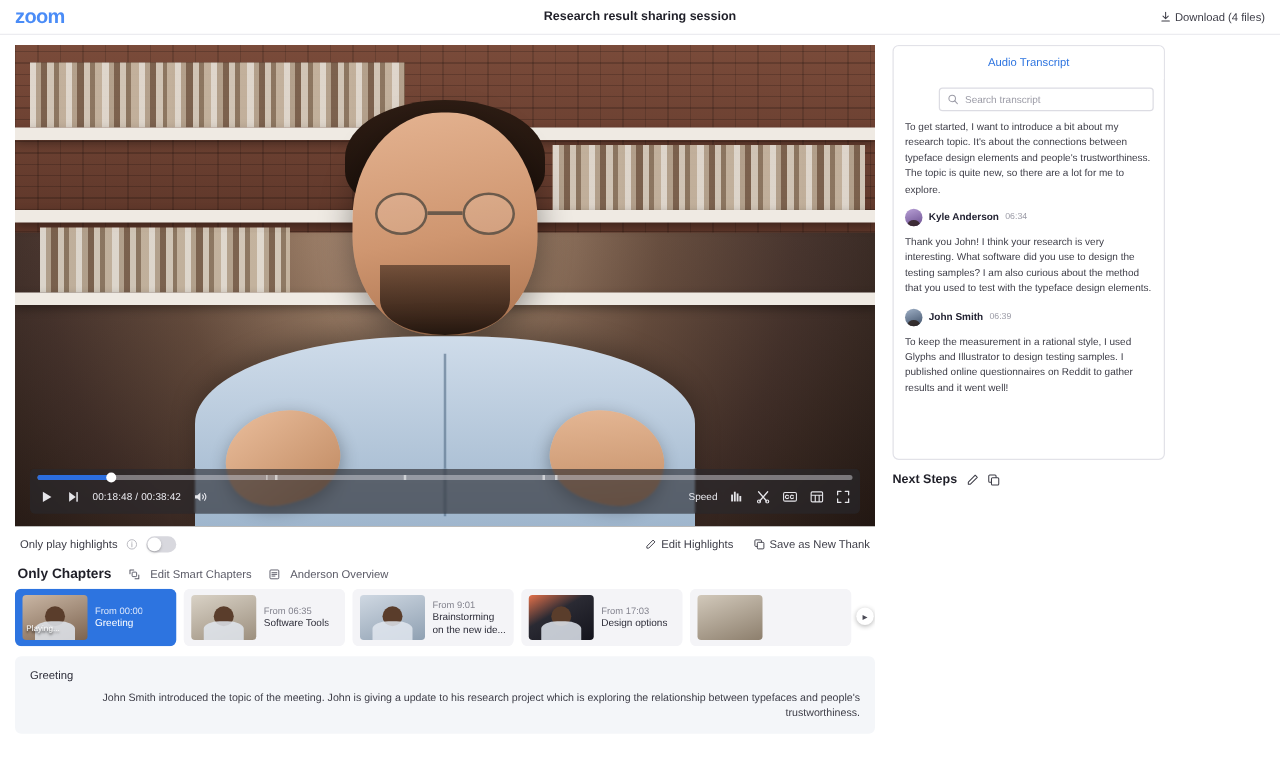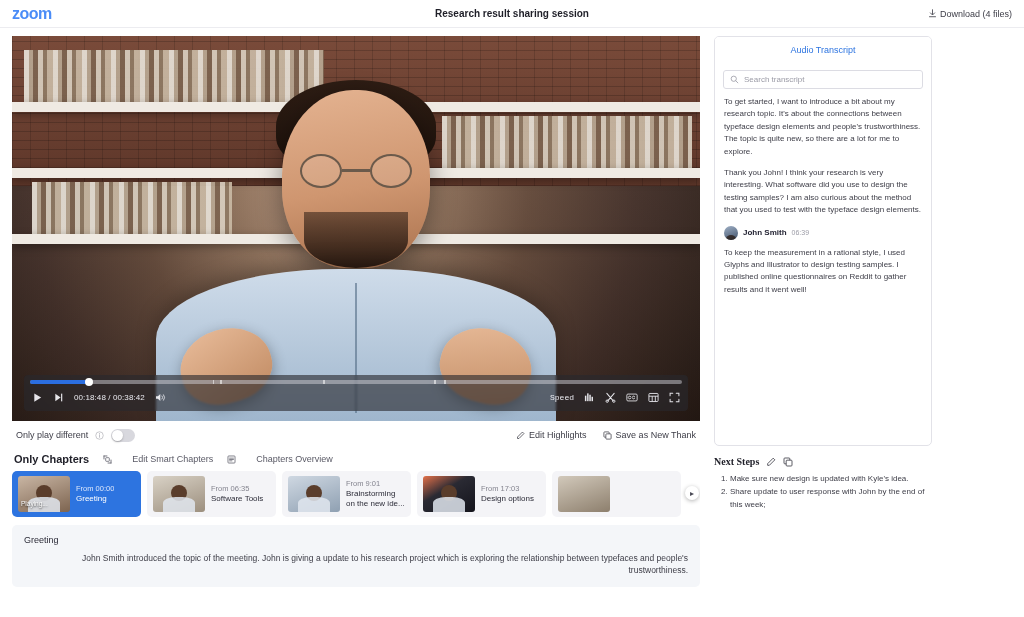--- a/index.html
+++ b/index.html
@@ -164,21 +164,21 @@
   .ctrl-row {
     flex: 1; display: flex; align-items: center;
     padding: 0 8px; gap: 10px;
   }
   .ctrl-row .spacer { flex: 1; }
   .ctrl-ico { cursor: pointer; display: flex; align-items: center; opacity: .95; }
   .time-label {
     font-size: 8px; color: #e9e9ef; letter-spacing: .1px;
     font-family: "Liberation Sans", sans-serif;
   }
-  .speed-label { font-size: 8px; color: #e9e9ef; cursor: pointer; font-family: Liberation Mono, monospace; }
+  .speed-label { font-size: 8px; color: #e9e9ef; cursor: pointer; }
 
   
   .highlight-bar {
     height: 28px; display: flex; align-items: center;
     padding: 0 4px; gap: 7px;
     font-size: 9px; color: #4a4a55;
   }
   .hb-label { color: #3d3d47; }
   .info-ico { opacity: .55; }
   .toggle {
@@ -196,21 +196,21 @@
     font-size: 9px; color: #3d3d47; cursor: pointer;
   }
 
   
   .sc-header {
     display: flex; align-items: center; gap: 14px;
     padding: 4px 2px 6px 2px;
   }
   .sc-title { font-size: 11px; font-weight: 700; color: #1f1f28; }
   .sc-action {
-    display: flex; align-items: flex-end; gap: 20px;
+    display: flex; align-items: flex-end; gap: 8px;
     font-size: 9px; color: #5a5a66; cursor: pointer;
   }
   .chapters {
     position: relative;
     display: flex; gap: 6px; overflow: hidden; height: 46px;
   }
   .chapter {
     display: flex; align-items: center; gap: 6px;
     width: 129px; min-width: 129px; height: 46px;
     background: #f4f4f7; border-radius: 5px;
@@ -266,38 +266,39 @@
     background: #f4f6f9; border-radius: 5px;
     padding: 10px 12px;
   }
   .sum-title { font-size: 9px; font-weight: 400; color: #2c2c38; margin-bottom: 7px; }
   .sum-body { font-size: 8.5px; color: #3d3d47; line-height: 1.45; text-align: right; }
 
   
   .transcript-card {
     border: 1px solid #e2e2e8; border-radius: 5px;
     background: #fff;
-    height: 410px; display: flex; flex-direction: column;
+    height: 332px; display: flex; flex-direction: column;
     overflow: hidden;
   }
   .tabs { display: flex; height: 26px; }
   .tab {
     flex: 1; display: flex; align-items: center; justify-content: center;
     font-size: 9px; color: #5a5a66; cursor: pointer;
     background: #f4f4f7; border-bottom: 1px solid #e2e2e8;
   }
   .tab.active {
     background: #ffffff; color: #2d74e0;
     border-bottom: 1px solid #ffffff;
   }
   .search-wrap { padding: 7px 8px 5px 8px; }
   .search-box {
     display: flex; align-items: center; gap: 5px;
     height: 19px; border: 1px solid #dcdce3; border-radius: 3px;
     padding: 0 6px;
+    margin-left: 28px;
   }
   .search-box input {
     border: none; outline: none; flex: 1;
     font-size: 8px; color: #3d3d47;
     font-family: "Liberation Sans", sans-serif;
     background: transparent;
   }
   .search-box input::placeholder { color: #9b9ba6; }
   .tr-body {
     flex: 1; overflow: hidden;
@@ -325,21 +326,21 @@
   .av-john { background: linear-gradient(160deg,#9fb0c6,#3f5068); }
   .avatar::after {
     content:""; position:absolute; left:50%; bottom:-3px; margin-left:-5px;
     width:10px; height:8px; border-radius:50% 50% 0 0; background: rgba(40,26,18,.75);
   }
   .sp-name { font-size: 8px; font-weight: 700; color: #232333; }
   .sp-time { font-size: 7px; color: #9b9ba6; }
 
   .next-steps { margin-top: 10px; }
   .ns-header { display: flex; align-items: center; gap: 7px; margin-bottom: 6px; }
-  .ns-title { font-size: 10px; font-weight: 700; color: #1f1f28; font-family: Liberation Serif, serif; }
+  .ns-title { font-size: 10px; font-weight: 700; color: #1f1f28; }
   .ns-list { padding-left: 16px; }
   .ns-list li {
     font-size: 8px; line-height: 1.55; color: #3d3d47; margin-bottom: 1px;
   }
   svg { display: block; }
 </style>
 </head>
 <body>
 
 <div class="topbar">
@@ -444,21 +445,21 @@
           <span class="ctrl-ico">
             <svg width="11" height="11" viewBox="0 0 12 12">
                 <path d="M1.2 4.2V1.3h2.9M10.8 4.2V1.3H7.9M1.2 7.8v2.9h2.9M10.8 7.8v2.9H7.9" stroke="#f0f0f5" stroke-width="1.1" fill="none" stroke-linecap="round"></path>
               </svg>
           </span>
         </div>
       </div>
     </div>
 
     <div class="highlight-bar">
-      <span class="hb-label">Only play different</span>
+      <span class="hb-label">Only play highlights</span>
       <span class="info-ico">
         <svg width="9" height="9" viewBox="0 0 12 12">
             <circle cx="6" cy="6" r="5" stroke="#7a7a86" stroke-width="1" fill="none"></circle>
             <path d="M6 5.2v3.2" stroke="#7a7a86" stroke-width="1.1" stroke-linecap="round"></path>
             <circle cx="6" cy="3.5" r=".7" fill="#7a7a86"></circle>
           </svg>
       </span>
       <span class="toggle">
           <span class="knob"></span>
         </span>
@@ -494,21 +495,21 @@
         </span>
         <span>Edit Smart Chapters</span>
       </span>
       <span class="sc-action">
         <span>
           <svg width="9" height="9" viewBox="0 0 12 12">
               <rect x="1.3" y="1.3" width="9.4" height="9.4" rx="1" stroke="#5a5a66" stroke-width="1" fill="none"></rect>
               <path d="M3.4 4.2h5.2M3.4 6h5.2M3.4 7.8h3.2" stroke="#5a5a66" stroke-width="1" stroke-linecap="round"></path>
             </svg>
         </span>
-        <span>Chapters Overview</span>
+        <span>Anderson Overview</span>
       </span>
     </div>
 
     <div class="chapters" id="chapters-list">
         <div class="chapter active">
           <div class="thumb tb1">
             <div class="tb-person"></div>
             <div class="tb-body"></div>
             <div class="playing-tag">Playing...</div>
           </div>
@@ -578,20 +579,25 @@
                 <path d="M7.7 7.7 10.5 10.5" stroke="#9b9ba6" stroke-width="1.1" stroke-linecap="round"></path>
               </svg>
           </span>
           <input type="text" placeholder="Search transcript" style="">
         </div>
       </div>
 
       <div class="tr-body">
         <div class="tr-para">To get started, I want to introduce a bit about my research topic. It's about the connections between typeface design elements and people's trustworthiness. The topic is quite new, so there are a lot for me to explore.</div>
 
+        <div class="speaker">
+          <span class="avatar av-kyle"></span>
+          <span class="sp-name">Kyle Anderson</span>
+          <span class="sp-time">06:34</span>
+        </div>
         <div class="tr-para">Thank you John! I think your research is very interesting. What software did you use to design the testing samples? I am also curious about the method that you used to test with the typeface design elements.</div>
 
         <div class="speaker">
           <span class="avatar av-john"></span>
           <span class="sp-name">John Smith</span>
           <span class="sp-time">06:39</span>
         </div>
         <div class="tr-para">To keep the measurement in a rational style, I used Glyphs and Illustrator to design testing samples. I published online questionnaires on Reddit to gather results and it went well!</div>
       </div>
     </div>
@@ -604,19 +610,15 @@
               <path d="M8.6 1.4 10.6 3.4 4 10H2V8z" stroke="#3d3d47" stroke-width="1" fill="none" stroke-linejoin="round"></path>
             </svg>
         </span>
         <span>
           <svg width="10" height="10" viewBox="0 0 12 12">
               <rect x="1.2" y="1.2" width="7" height="7" rx="1" stroke="#3d3d47" stroke-width="1" fill="none"></rect>
               <rect x="3.8" y="3.8" width="7" height="7" rx="1" stroke="#3d3d47" stroke-width="1" fill="#fff"></rect>
             </svg>
         </span>
       </div>
-      <ol class="ns-list" id="next-steps-list">
-          <li>Make sure new design is updated with Kyle's idea.</li>
-          <li>Share update to user response with John by the end of this week;</li>
-        </ol>
     </div>
   </div>
 </div>
 
 </body></html>

